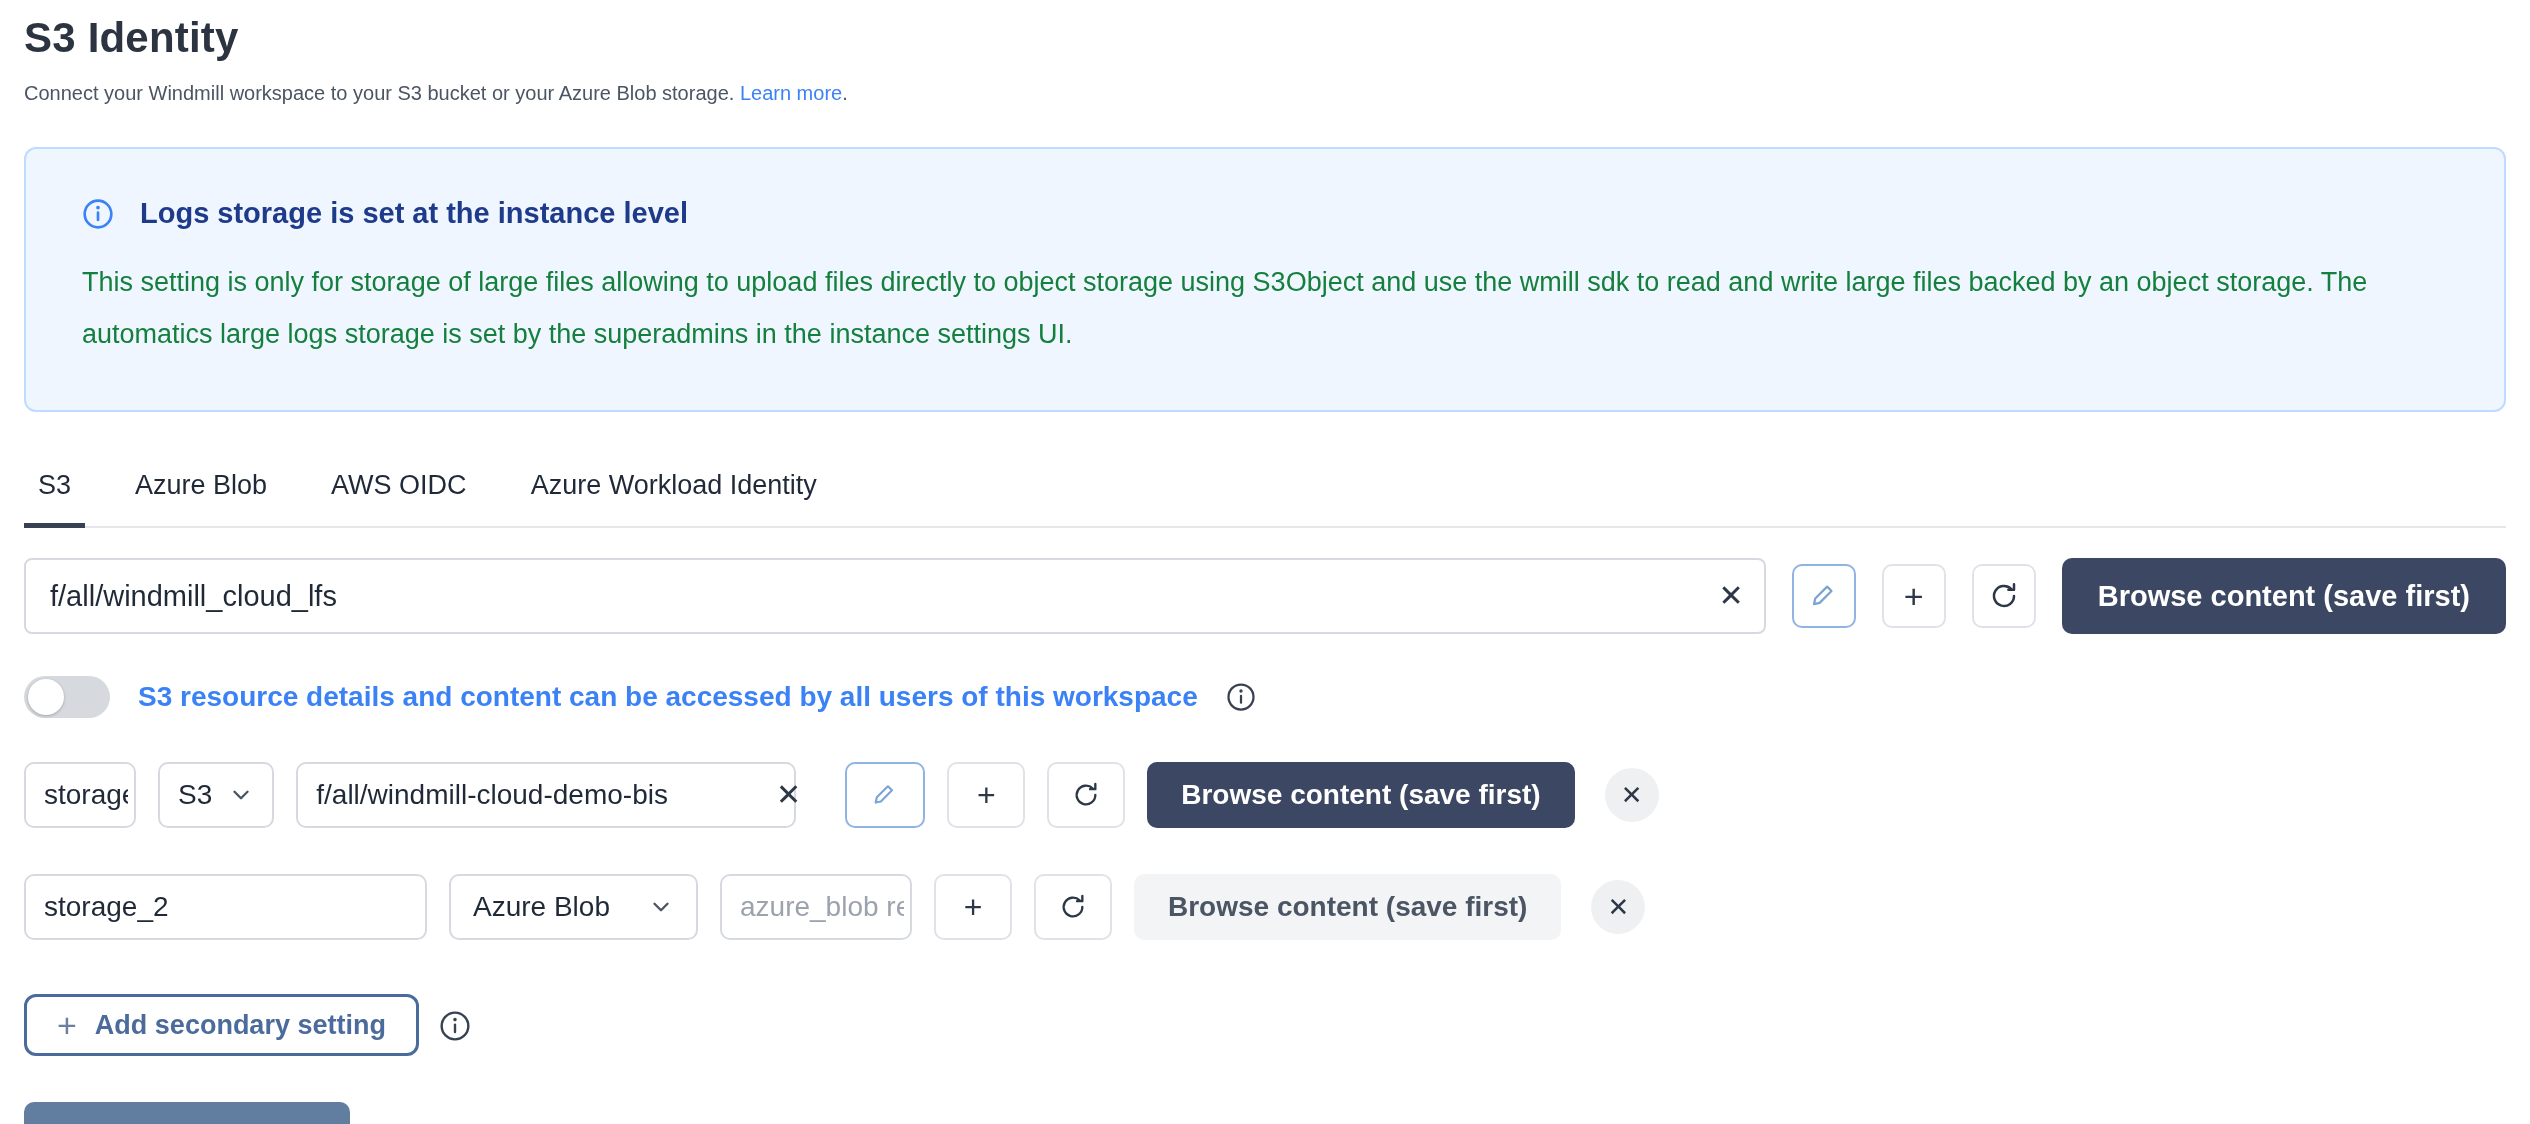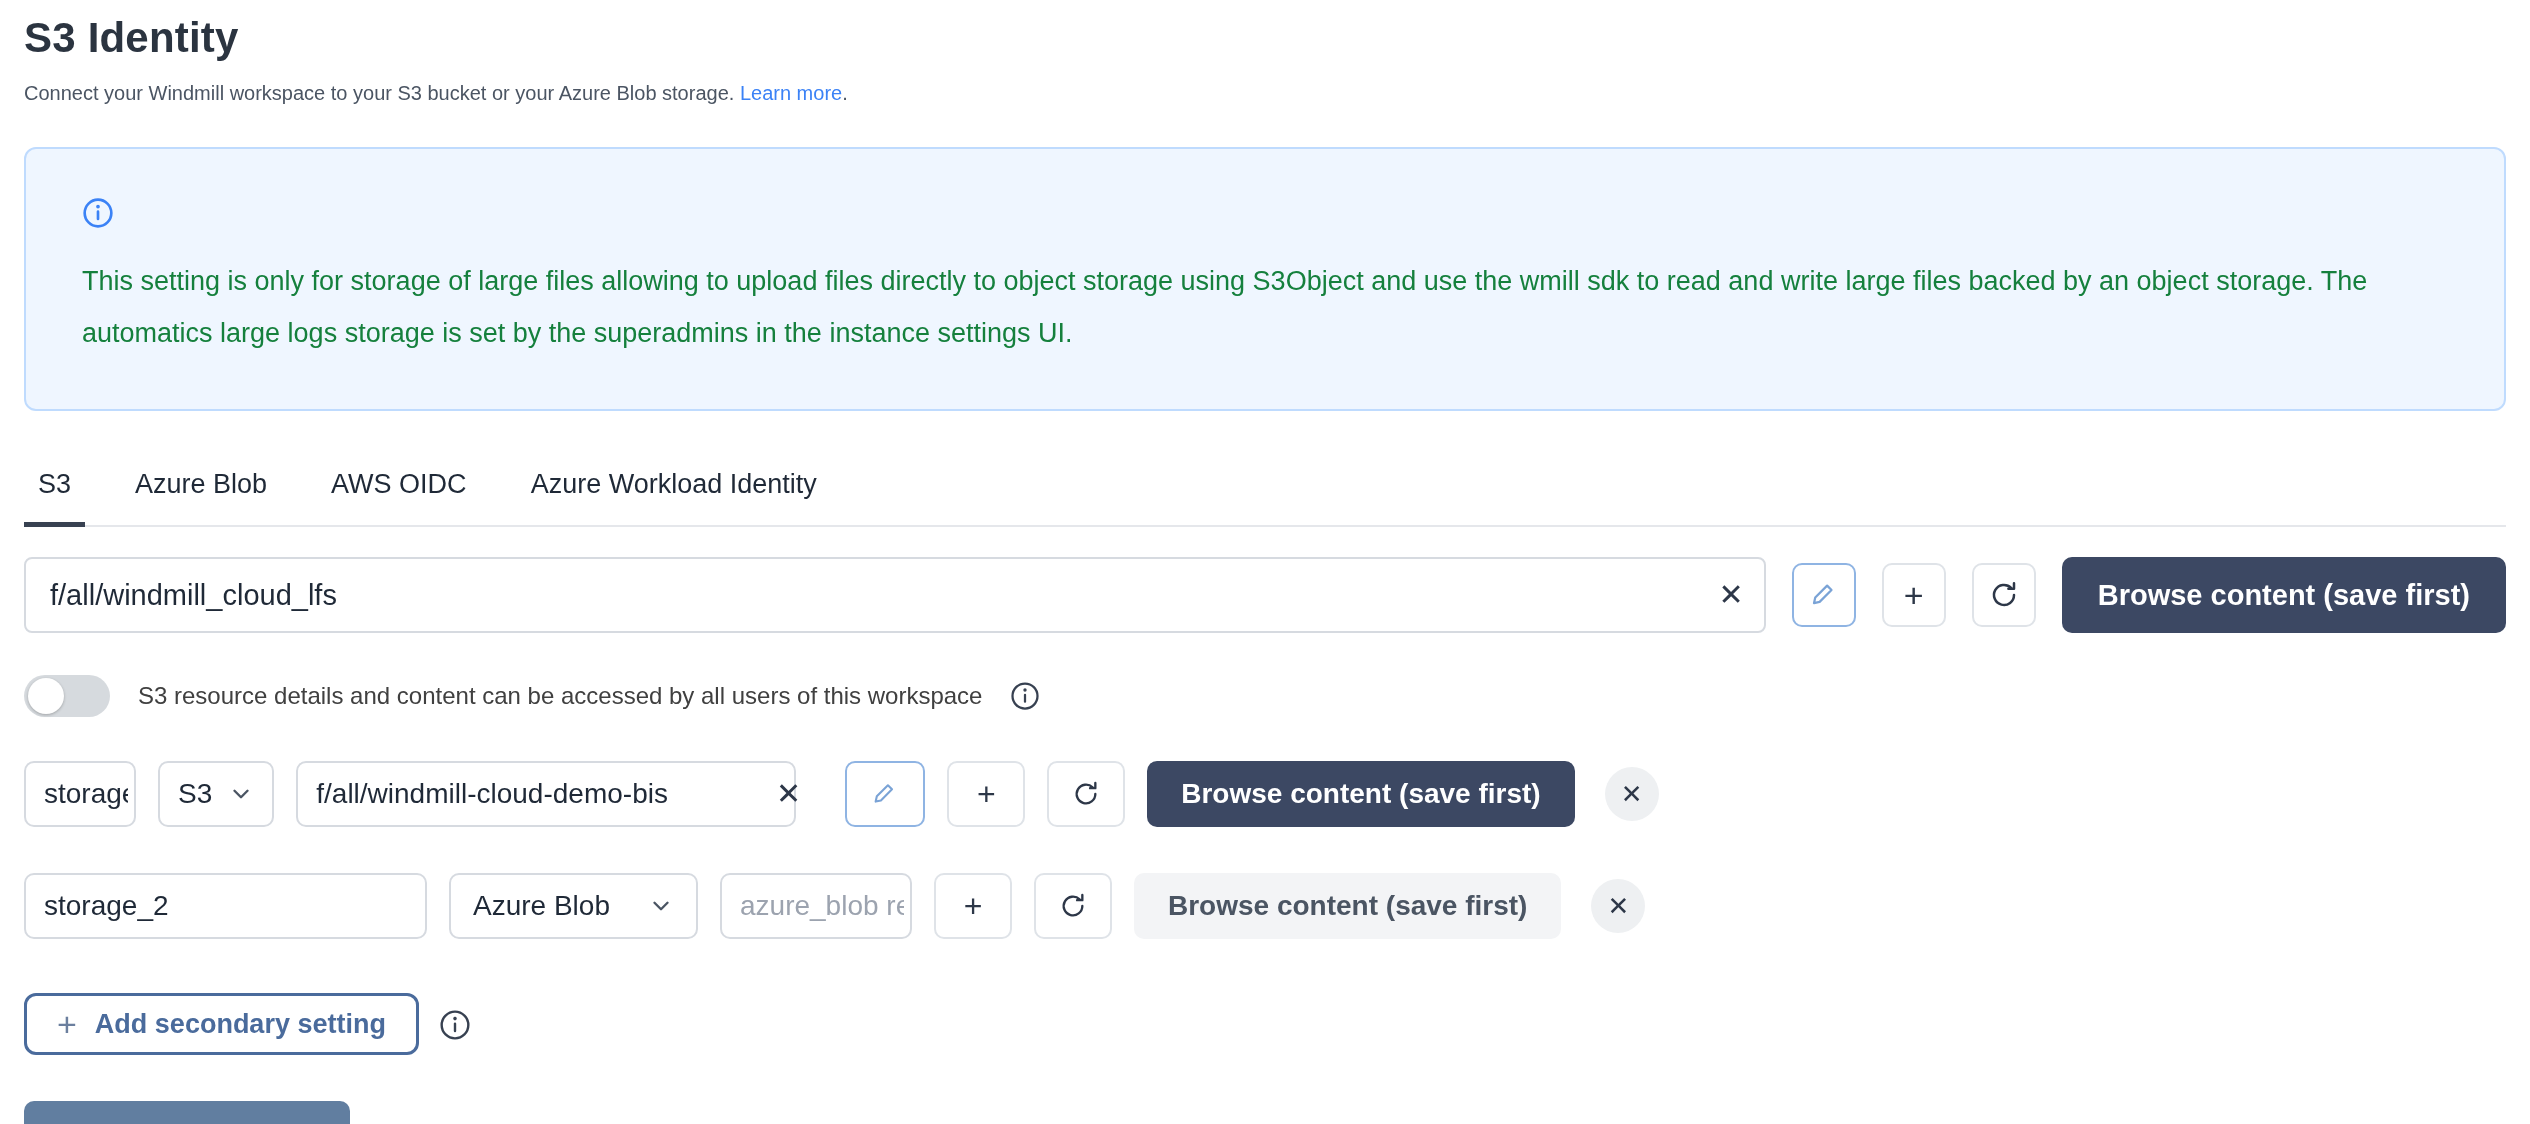--- a/index.html
+++ b/index.html
@@ -70,21 +70,21 @@
   .resource-row { margin-top: 30px; display: flex; align-items: center; gap: 26px; width: 2482px; }
   .input-wrap { position: relative; flex: 1 1 auto; }
 
   
   .toggle-row { margin-top: 42px; display: flex; align-items: center; gap: 28px; }
   .toggle { width: 86px; height: 42px; border-radius: 21px; background: #d6dade; position: relative; cursor: pointer; flex: 0 0 auto; }
   .toggle .knob {
     position: absolute; left: 4px; top: 3px; width: 36px; height: 36px; border-radius: 50%;
     background: #ffffff; box-shadow: 0 1px 3px rgba(0,0,0,0.25);
   }
-  .toggle-label { font-size: 24px; font-weight: normal; color: #404040; }
+  .toggle-label { font-size: 28px; font-weight: bold; color: #3b82f6; }
   .info-icon-dark { width: 30px; height: 30px; color: #374151; }
 
   
   .sec-row { display: flex; align-items: center; gap: 22px; height: 66px; }
   .sec-row.first { margin-top: 44px; }
   .sec-row.second { margin-top: 46px; }
   .sec-input {
     height: 66px; border: 2px solid #d6dae0; border-radius: 10px; background: #fff;
     font-size: 28px; color: #1f2937; padding: 0 6px 0 18px; outline: none;
     font-family: "Liberation Sans", sans-serif; white-space: nowrap; overflow: hidden;
@@ -143,20 +143,21 @@
 
   <div class="alert">
     <div class="alert-head">
       <span class="alert-info-icon">
         <svg viewBox="0 0 24 24" width="32" height="32" fill="none" stroke="currentColor" stroke-width="2">
           <circle cx="12" cy="12" r="10"></circle>
           <line x1="12" y1="11" x2="12" y2="16.5" stroke-linecap="round"></line>
           <circle cx="12" cy="7.2" r="0.6" fill="currentColor" stroke-width="1.6"></circle>
         </svg>
       </span>
+      <span class="alert-title">Logs storage is set at the instance level</span>
     </div>
     <div class="alert-body">This setting is only for storage of large files allowing to upload files directly to object storage using S3Object and use the wmill sdk to read and write large files backed by an object storage. The automatics large logs storage is set by the superadmins in the instance settings UI.</div>
   </div>
 
   <div class="tabs">
     <div class="tab active">S3</div>
     <div class="tab">Azure Blob</div>
     <div class="tab">AWS OIDC</div>
     <div class="tab">Azure Workload Identity</div>
   </div>

